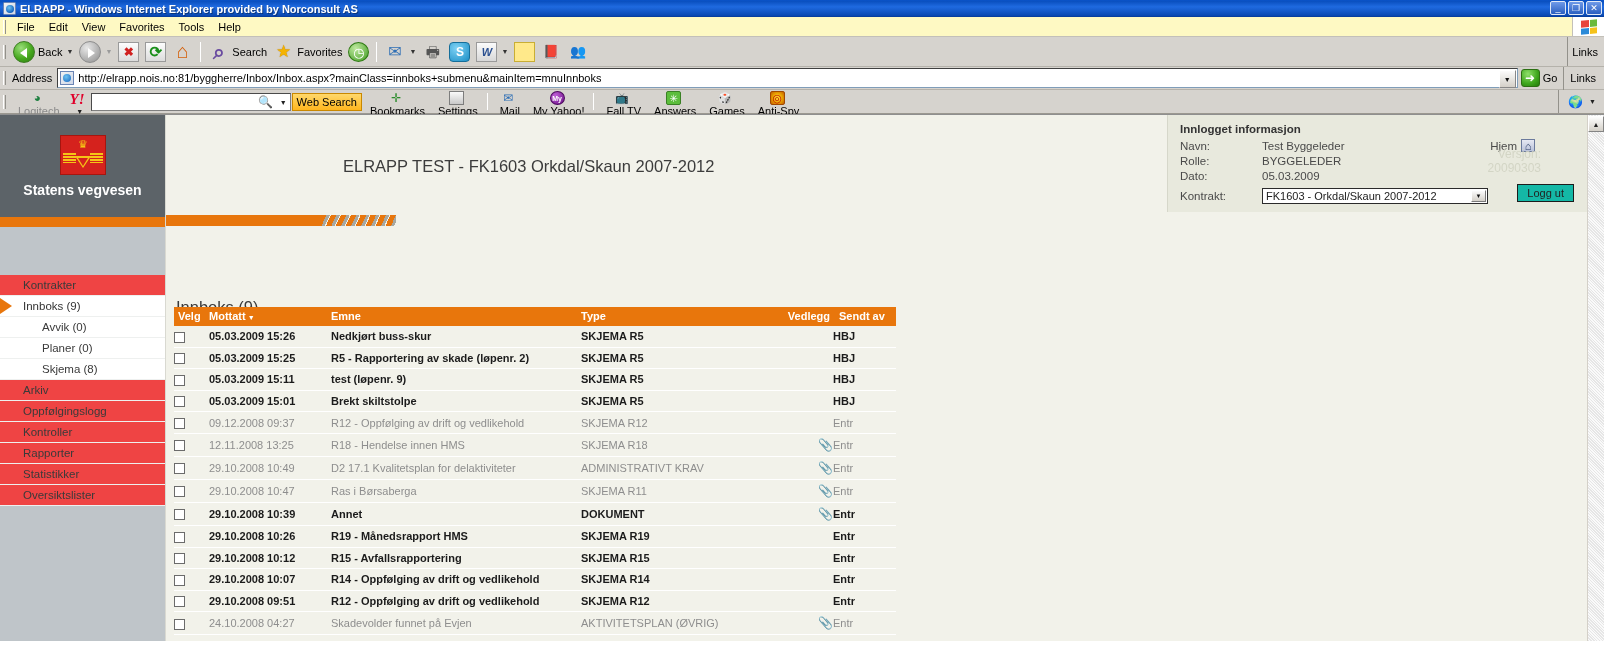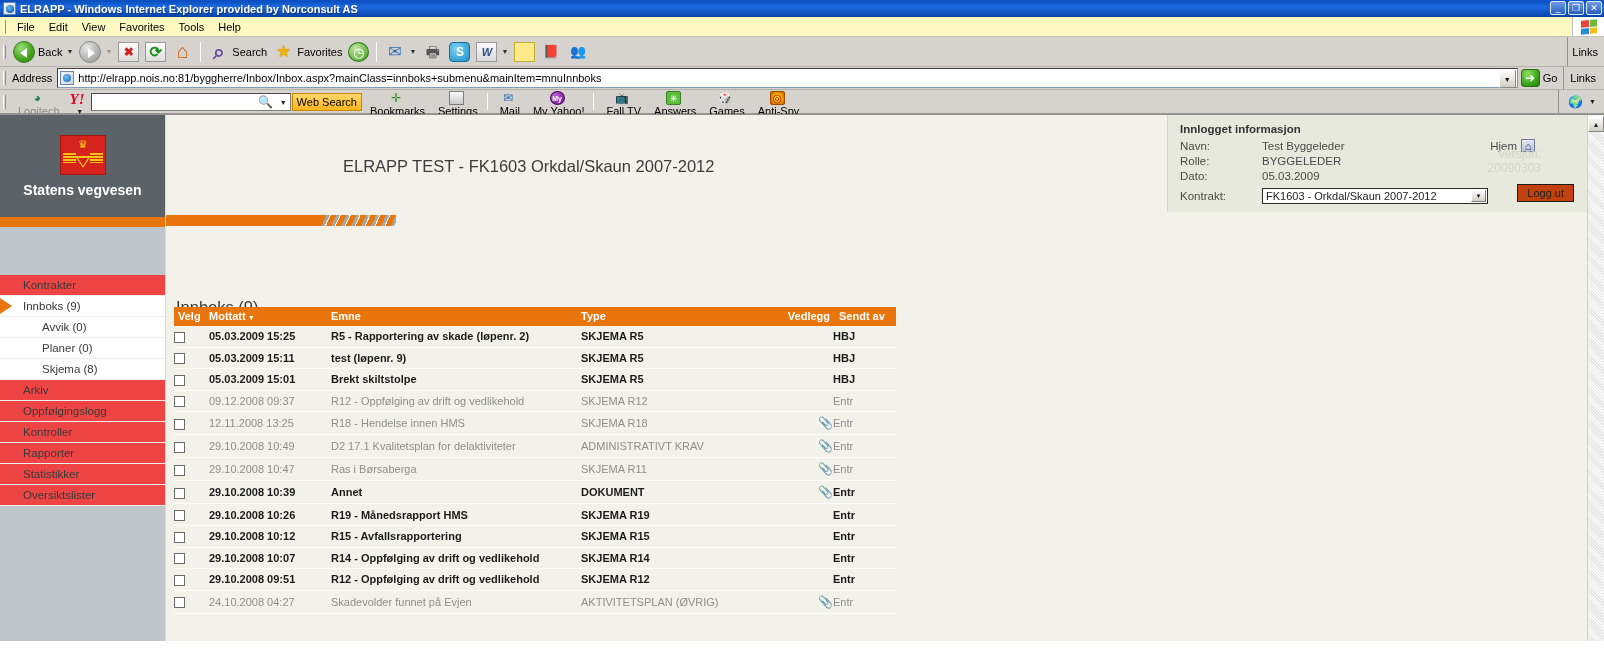--- a/index.html
+++ b/index.html
@@ -391,21 +391,21 @@
     border:1px solid #6b7a9c; position:relative;
   }
   .hjem-ico::after{content:"⌂"; position:absolute; inset:0; color:#2c3e66; font-size:11px;
      text-align:center; line-height:12px;}
   .versj {
     position:absolute; right:46px; top:32px; font-size:12px; color:#d3d5c5;
     text-align:right; line-height:14px;margin-left:20px;
   }
   .loggut {
     position:absolute; right:13px; top:69px;
-    border:1px solid #1c1c1c; background:#c2410c;
+    border:1px solid #1c1c1c; background:#14b8a6;
     font-size:11px; color:#222; padding:2px 9px;
   }
 </style>
 </head>
 <body>
 
 <div class="titlebar">
   <span class="tb-icon"></span>
   <span class="tb-title">ELRAPP - Windows Internet Explorer provided by Norconsult AS</span>
   <span class="winbtns">
@@ -651,20 +651,28 @@
             <th class="c-mot"><span>Mottatt</span><span class="sortcaret">▼</span></th>
             <th class="c-emn">Emne</th>
             <th class="c-typ">Type</th>
             <th class="c-ved">Vedlegg</th>
             <th class="c-snd">Sendt av</th>
           </tr>
         </thead>
         <tbody id="inbox-body">
             <tr class="unread rowline">
               <td class="c-velg"><span class="chk"></span></td>
+              <td class="c-mot">05.03.2009 15:26</td>
+              <td class="c-emn">Nedkjørt buss-skur</td>
+              <td class="c-typ">SKJEMA R5</td>
+              <td class="c-ved"></td>
+              <td class="c-snd">HBJ</td>
+            </tr>
+            <tr class="unread rowline">
+              <td class="c-velg"><span class="chk"></span></td>
               <td class="c-mot">05.03.2009 15:25</td>
               <td class="c-emn">R5 - Rapportering av skade (løpenr. 2)</td>
               <td class="c-typ">SKJEMA R5</td>
               <td class="c-ved"></td>
               <td class="c-snd">HBJ</td>
             </tr>
             <tr class="unread rowline">
               <td class="c-velg"><span class="chk"></span></td>
               <td class="c-mot">05.03.2009 15:11</td>
               <td class="c-emn">test (løpenr. 9)</td>

